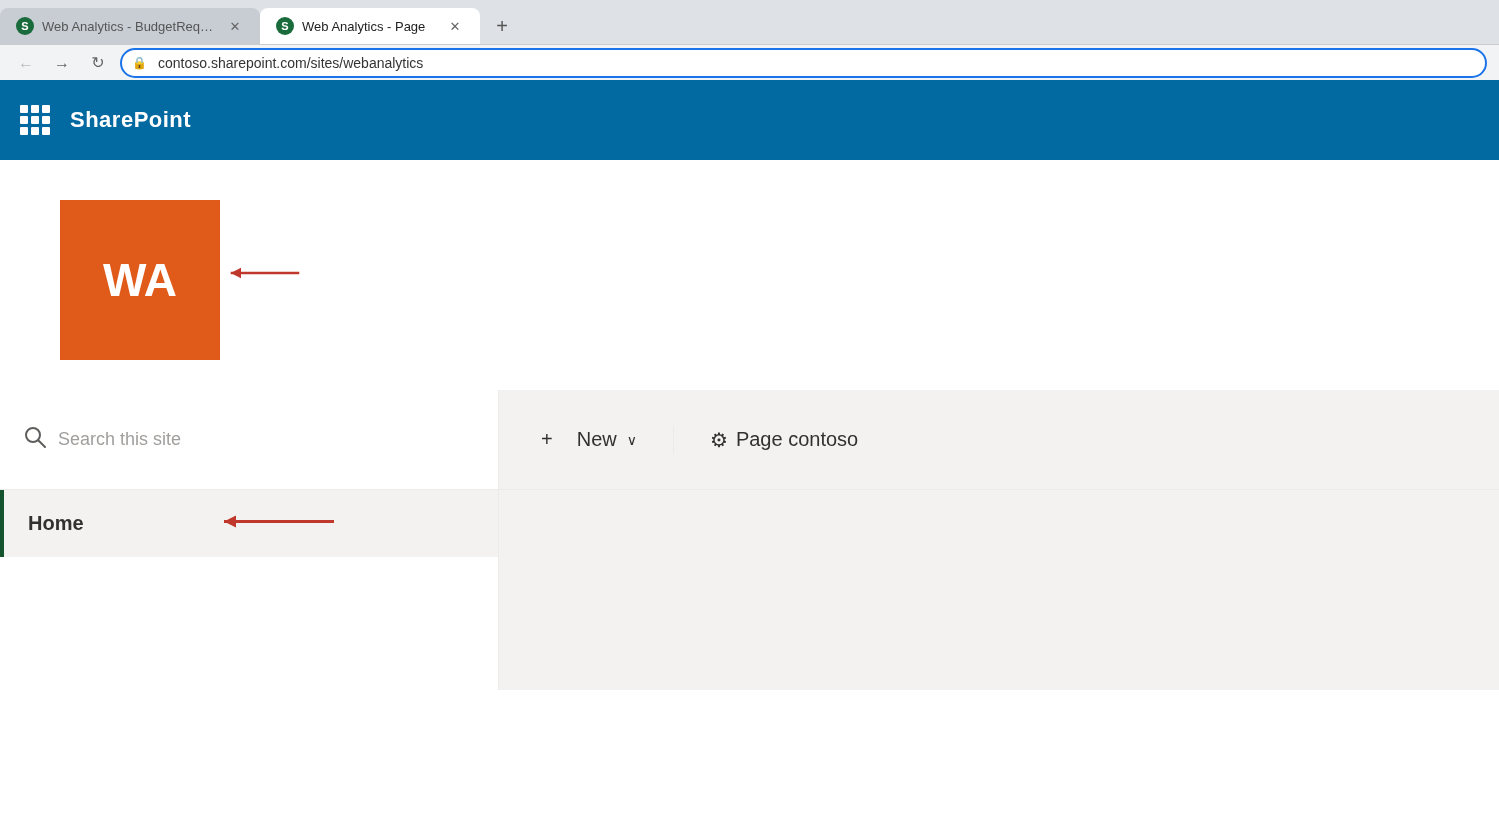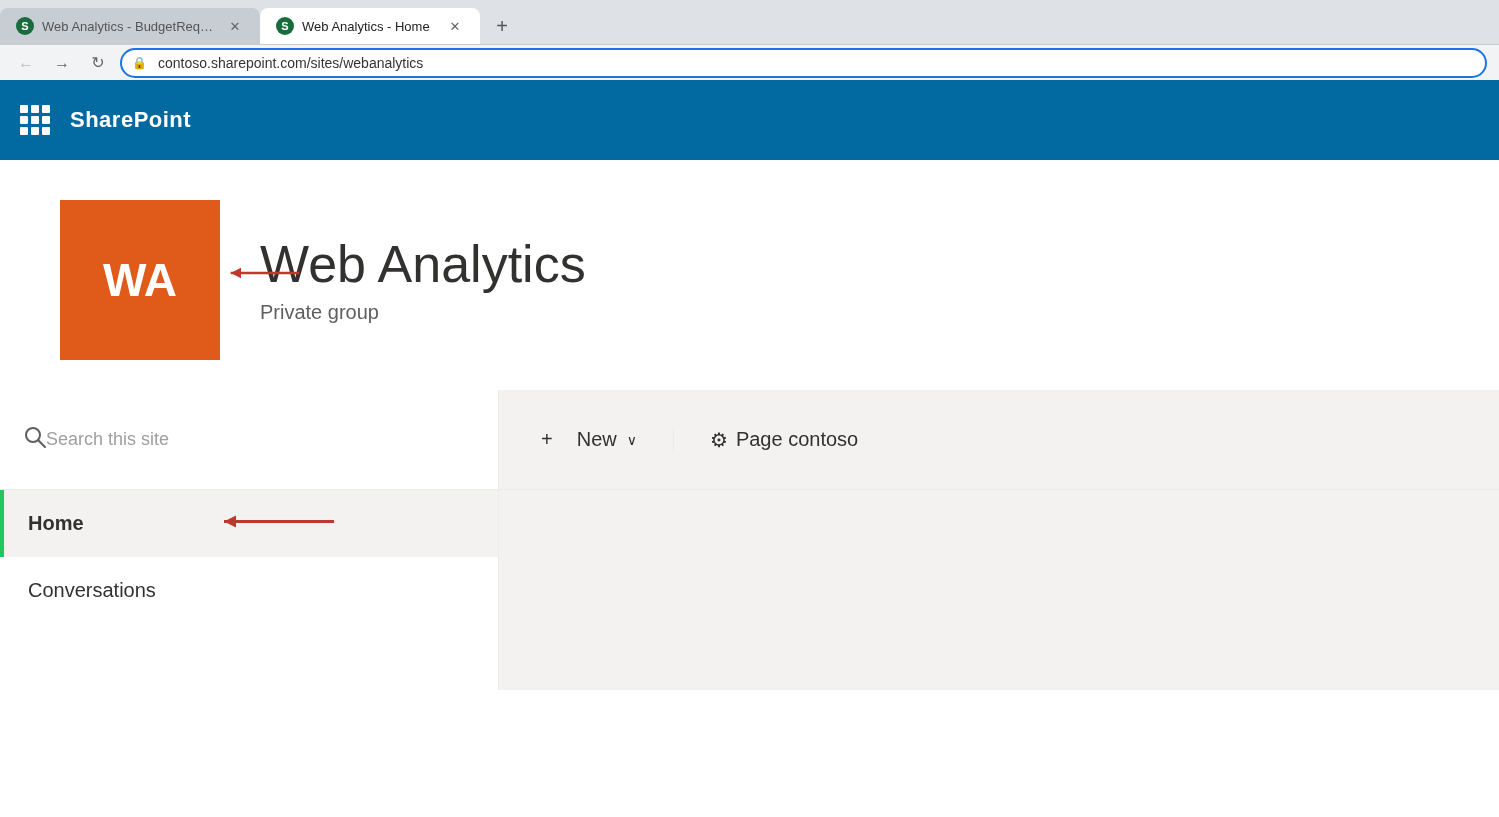--- a/index.html
+++ b/index.html
@@ -36,26 +36,26 @@
     .site-title { font-size: 52px; font-weight: 300; color: #323130; line-height: 1.1; }
     .site-subtitle { font-size: 20px; color: #605e5c; font-weight: 400; }
     .red-arrow-logo { position: absolute; left: 230px; top: 50%; transform: translateY(-50%); }
     .red-arrow-logo svg { width: 90px; height: 24px; }
 
     
     .content-area { display: flex; min-height: 300px; background: #f3f2f1; }
 
     
     .sidebar { width: 499px; background: #fff; border-right: 1px solid #edebe9; display: flex; flex-direction: column; }
-    .search-bar { display: flex; align-items: center; padding: 20px 24px; border-bottom: 1px solid #edebe9; height: 100px; }
+    .search-bar { display: flex; align-items: center; padding: 20px 24px; gap: 12px; border-bottom: 1px solid #edebe9; height: 100px; }
     .search-icon-wrap { color: #605e5c; font-size: 18px; }
     .search-placeholder { font-size: 18px; color: #a19f9d; }
     .nav-items { flex: 1; }
     .nav-item { padding: 22px 24px; font-size: 20px; color: #323130; cursor: pointer; border-left: 4px solid transparent; display: flex; align-items: center; gap: 10px; position: relative; }
-    .nav-item.active { font-weight: 700; border-left: 4px solid #22c55e; background: #f3f2f1; }
+    .nav-item.active { font-weight: 700; border-left: 4px solid #14532d; background: #f3f2f1; }
 
     
     .main-content { flex: 1; background: #f3f2f1; }
     .toolbar { display: flex; align-items: center; padding: 20px 30px; gap: 24px; background: #f3f2f1; height: 100px; border-bottom: 1px solid #edebe9; }
     .toolbar-btn { display: flex; align-items: center; gap: 8px; font-size: 18px; color: #323130; cursor: pointer; padding: 8px 12px; border-radius: 4px; }
     .toolbar-btn .icon { font-size: 20px; }
     .toolbar-separator { width: 1px; height: 28px; background: #edebe9; }
   </style>
 </head>
 <body>
@@ -69,21 +69,21 @@
         <span style="font-size:11px;font-weight:bold;color:white;">S</span>
       </div>
       <span class="tab-title">Web Analytics - BudgetRequests</span>
       <div class="tab-close">✕</div>
     </div>
 
     <div class="tab active">
       <div class="tab-favicon" style="background:#1a6b3c;">
         <span style="font-size:11px;font-weight:bold;color:white;">S</span>
       </div>
-      <span class="tab-title">Web Analytics - Home</span>
+      <span class="tab-title">Web Analytics - Page</span>
       <div class="tab-close">✕</div>
     </div>
     <div class="new-tab-btn">+</div>
   </div>
 
   <div class="address-bar-row">
     <div class="nav-btn disabled">←</div>
     <div class="nav-btn">→</div>
     <div class="nav-btn">↻</div>
     <div class="address-container">
@@ -113,24 +113,20 @@
   <div class="site-logo">
     <span>WA</span>
   </div>
 
   <div class="red-arrow-logo" style="position:absolute;left:220px;top:50%;transform:translateY(-50%);">
     <svg width="100" height="28" viewBox="0 0 100 28" fill="none" xmlns="http://www.w3.org/2000/svg">
       <line x1="90" y1="14" x2="10" y2="14" stroke="#c0382b" stroke-width="3"></line>
       <polygon points="10,14 22,8 22,20" fill="#c0382b"></polygon>
     </svg>
   </div>
-  <div class="site-title-area">
-    <span class="site-title">Web Analytics</span>
-    <span class="site-subtitle">Private group</span>
-  </div>
 </div>
 
 <div class="content-area">
 
   <div class="sidebar">
 
     <div class="search-bar">
       <div class="search-icon-wrap">
         <svg width="22" height="22" viewBox="0 0 22 22" fill="none" xmlns="http://www.w3.org/2000/svg">
           <circle cx="9" cy="9" r="7" stroke="#605e5c" stroke-width="2"></circle>
@@ -146,23 +142,20 @@
         <span>Home</span>
 
         <div style="position:absolute;left:210px;top:50%;transform:translateY(-50%);">
           <svg width="130" height="28" viewBox="0 0 130 28" fill="none" xmlns="http://www.w3.org/2000/svg">
             <line x1="120" y1="14" x2="10" y2="14" stroke="#c0382b" stroke-width="3"></line>
             <polygon points="10,14 22,8 22,20" fill="#c0382b"></polygon>
           </svg>
         </div>
       </div>
 
-      <div class="nav-item">
-        <span>Conversations</span>
-      </div>
     </div>
   </div>
 
   <div class="main-content">
     <div class="toolbar">
 
       <div class="toolbar-btn">
         <span class="icon">+</span>
         <span style="font-size:20px;margin-left:16px;">New</span>
         <span style="font-size:14px;margin-left:2px;">∨</span>

